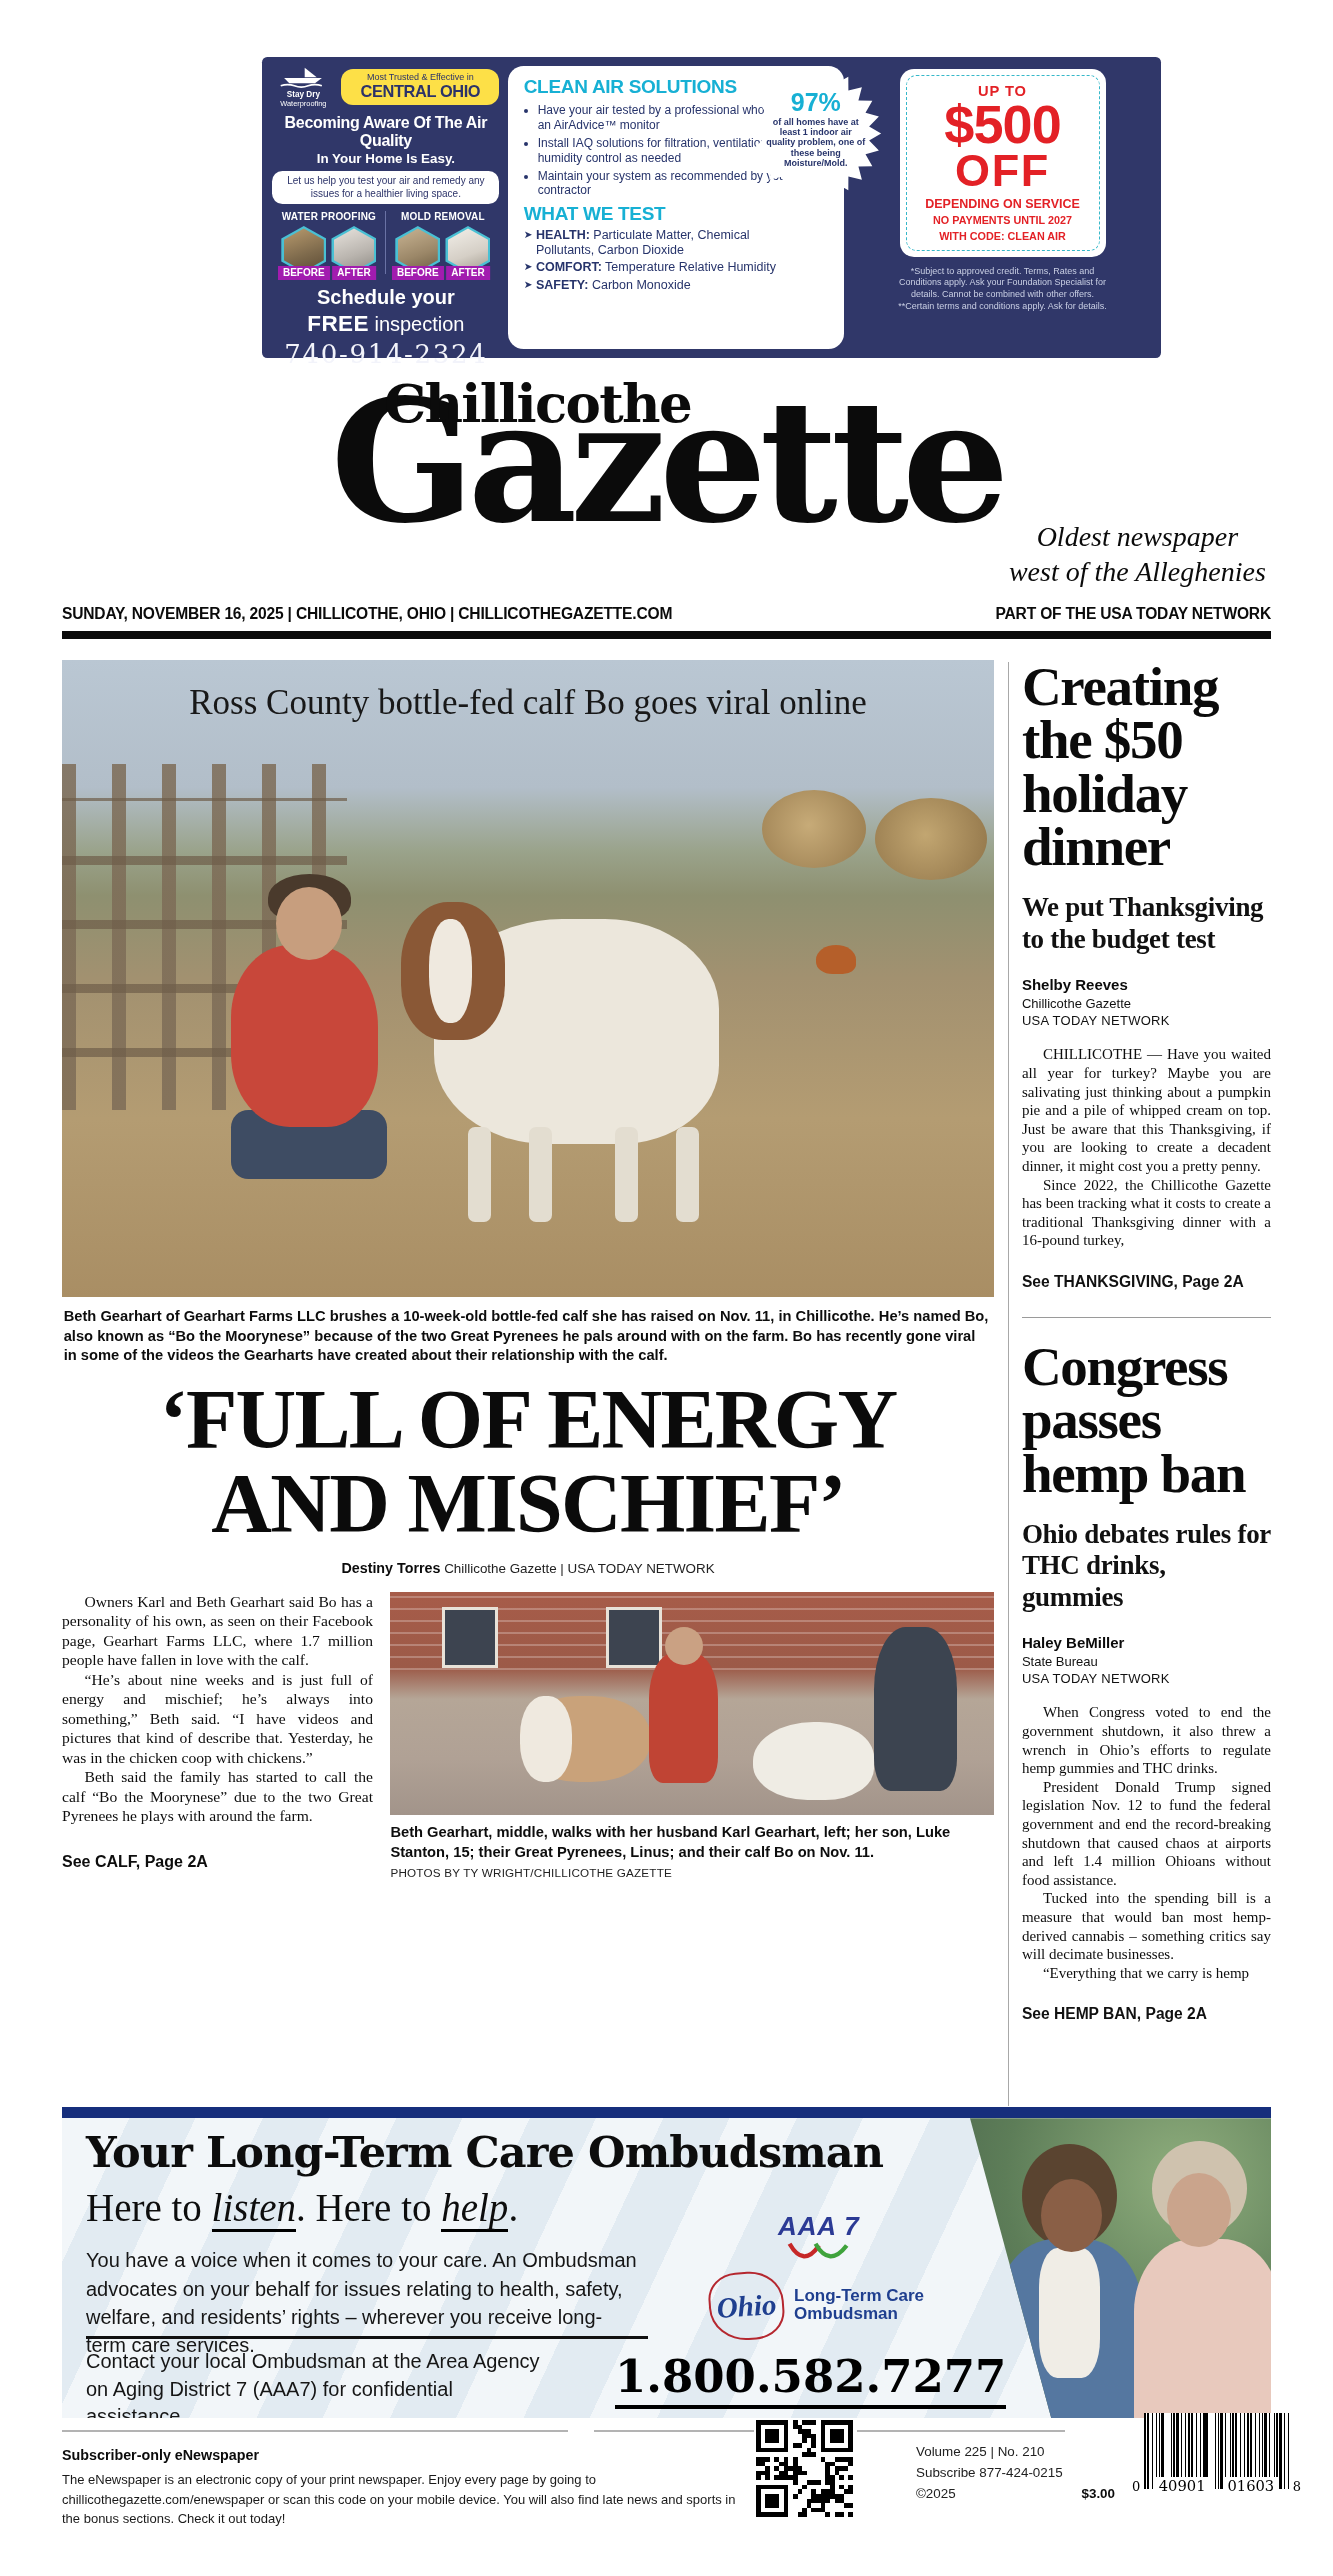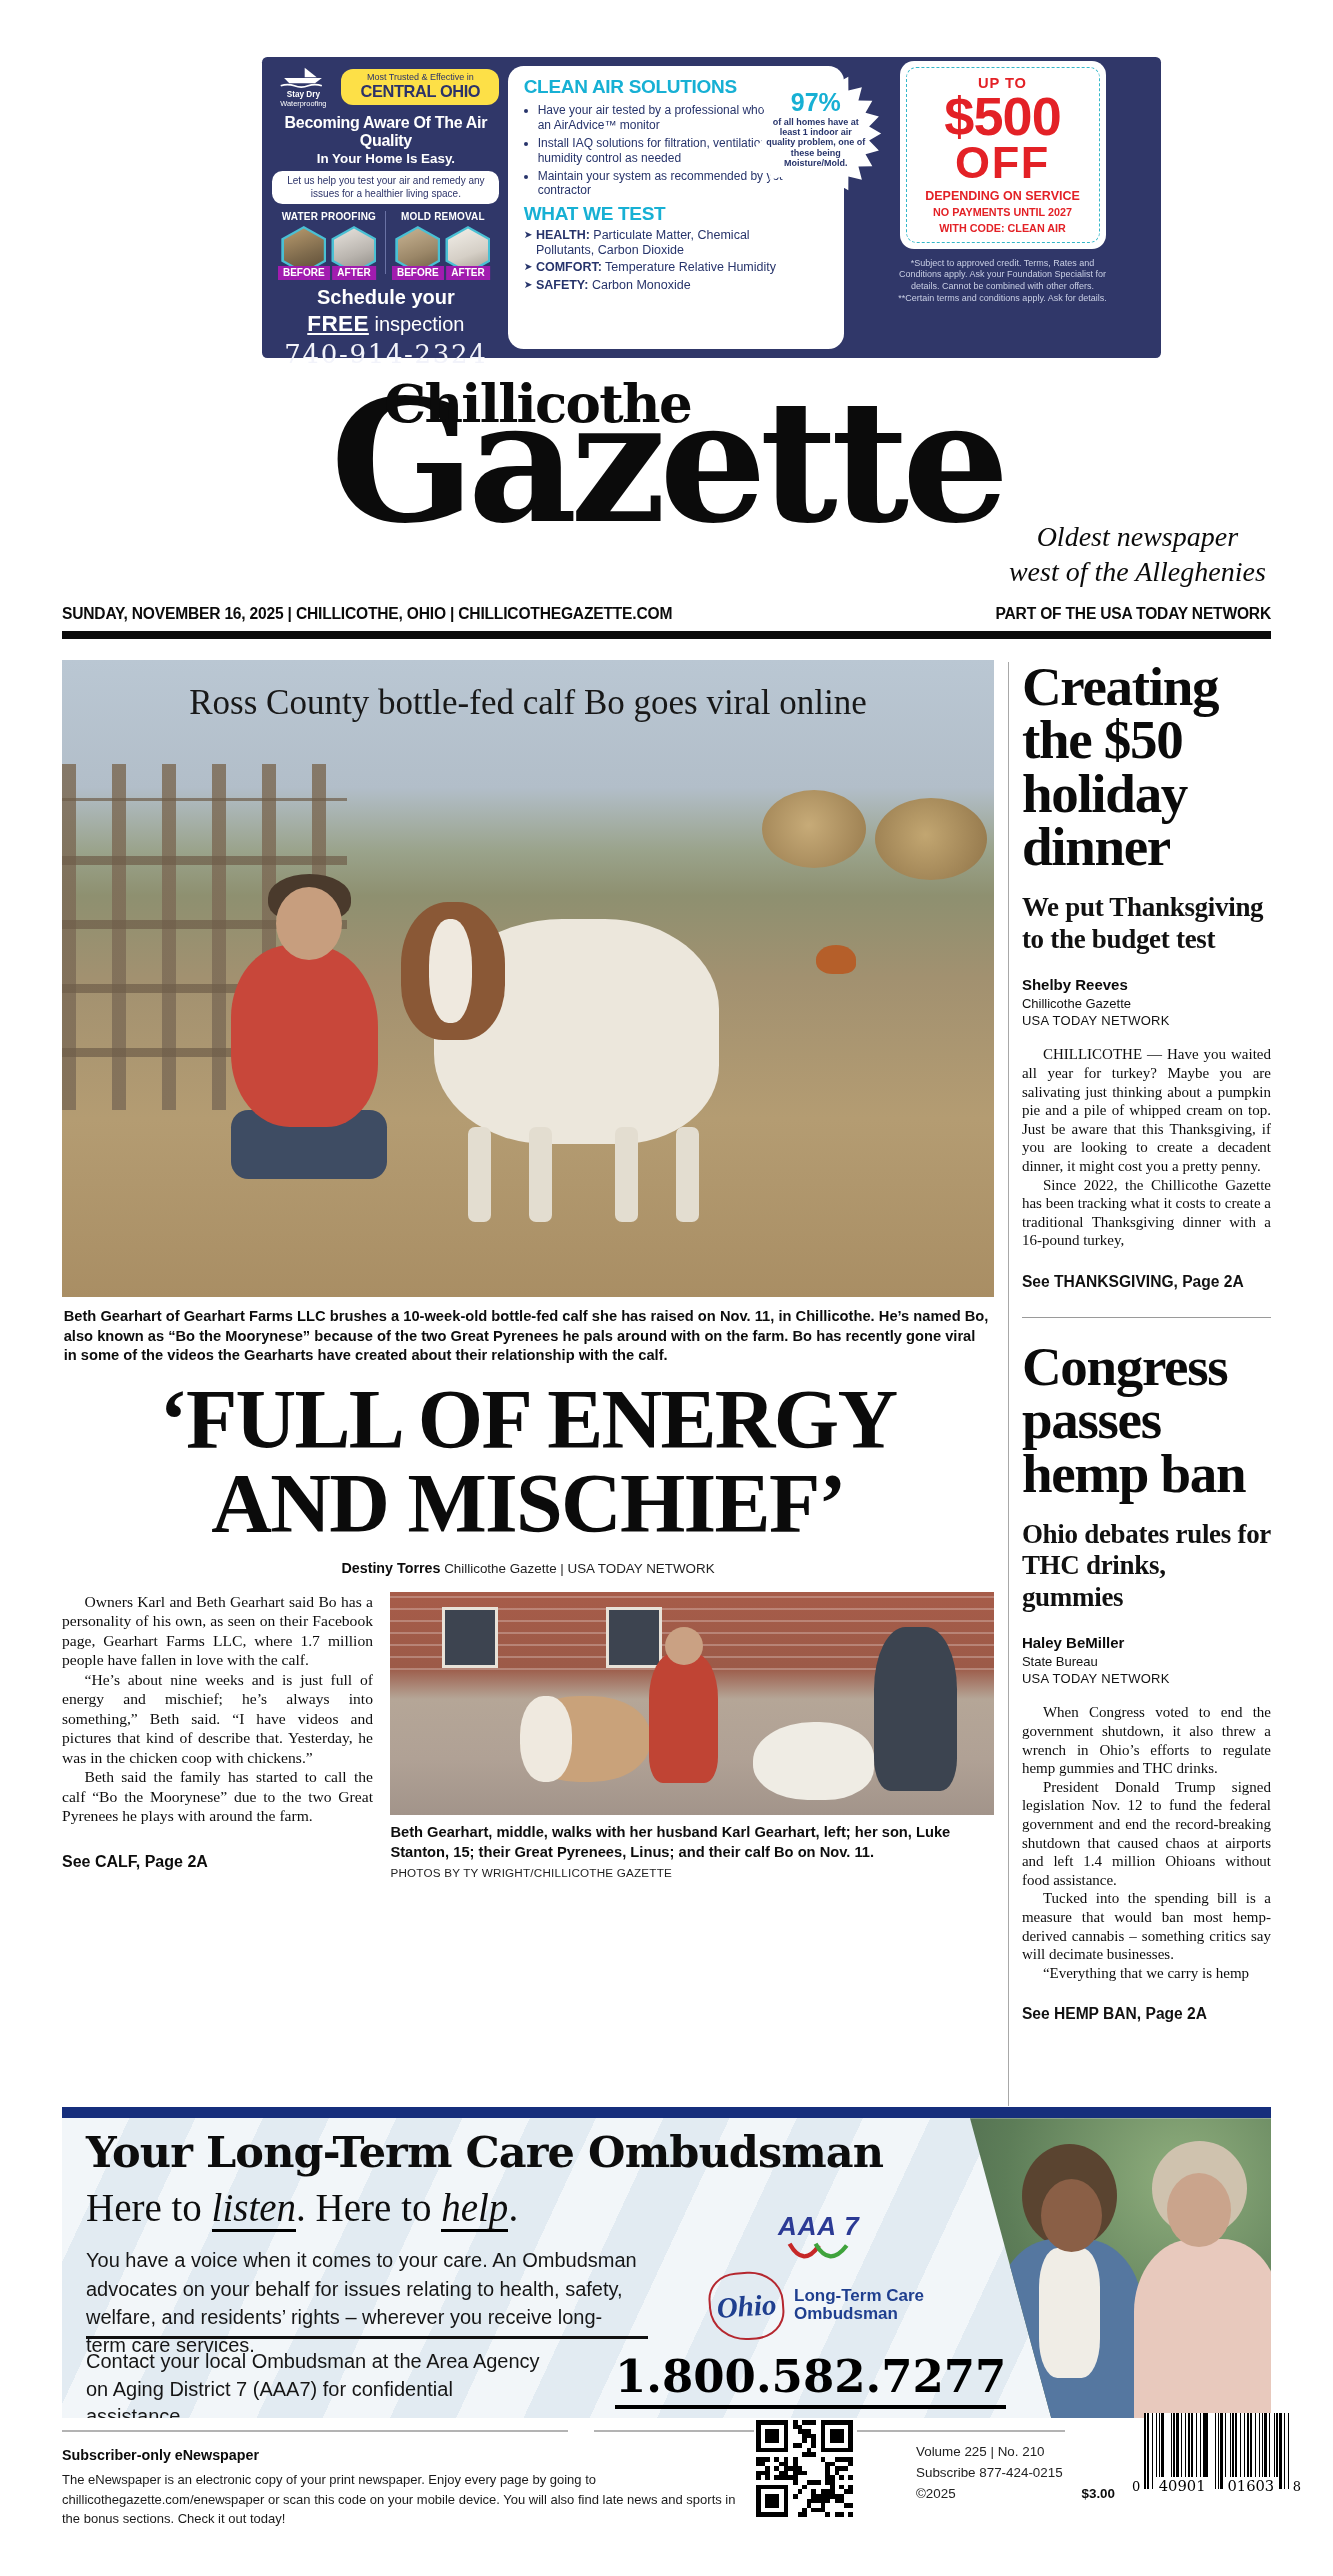--- a/index.html
+++ b/index.html
@@ -33,36 +33,36 @@
        display:flex;align-items:center;justify-content:center;}
   .hex .inner{width:40px;height:43px;clip-path:polygon(50% 0,100% 26%,100% 74%,50% 100%,0 74%,0 26%);}
   .tex1{background:linear-gradient(160deg,#b99b6e,#7e6a4c 60%,#5d4c36);}
   .tex2{background:linear-gradient(160deg,#e8e4de,#b9b4ae 60%,#8f8b85);}
   .tex3{background:linear-gradient(160deg,#c9b493,#9b8768 60%,#6f5f45);}
   .tex4{background:linear-gradient(160deg,#f2efe9,#d5cfc6 60%,#a39c90);}
   .ba-tag{position:absolute;left:50%;transform:translateX(-50%);bottom:-6px;background:#a21caf;
           color:#fff;font-weight:bold;font-size:10px;padding:1.7px 5.2px;white-space:nowrap;}
   .cta1{font-weight:bold;font-size:20px;margin-top:12px;}
   .cta2{font-size:20px;margin-top:1.7px;}
-  .cta2 b{font-size:22.5px;letter-spacing:0.4px;text-decoration:underline;}
+  .cta2 b{font-size:22.5px;letter-spacing:0.4px;}
   .ad-phone{font-family:"DejaVu Serif",serif;font-size:26px;letter-spacing:1.7px;margin-top:2.6px;color:#f2f3fa;}
   .ad-mid{width:336px;box-sizing:border-box;background:#fff;border-radius:15.6px;margin:8.6px 0 8.6px 5.2px;
           padding:10.4px 47px 7px 15.6px;color:#27346b;}
   .mid-title{color:#17b0d4;font-weight:bold;font-size:19px;letter-spacing:-0.3px;}
   .mid-bullets{margin:5.2px 0 0 14px;padding:0;font-size:12px;line-height:1.22;}
   .mid-bullets li{margin-bottom:3.5px;}
   .mid-title2{color:#17b0d4;font-weight:bold;font-size:19px;margin-top:5.2px;letter-spacing:-0.3px;}
   .test-line{font-size:12.5px;line-height:1.2;margin-top:2.6px;display:flex;}
   .arrow{color:#27346b;font-size:10.4px;margin:0.9px 3.5px 0 0;}
   .burst{position:absolute;left:487px;top:10.4px;width:133px;height:133px;z-index:3;}
   .burst svg{position:absolute;left:0;top:0;}
   .burst-in{position:absolute;left:17.3px;top:22.5px;width:99px;text-align:center;color:#27346b;}
   .pct{color:#17b0d4;font-weight:bold;font-size:25px;line-height:1;}
   .burst-txt{font-weight:bold;font-size:9px;line-height:1.15;margin-top:1.7px;}
-  .ad-right{flex:1;display:flex;flex-direction:column;align-items:center;padding-top:4px;}
+  .ad-right{flex:1;display:flex;flex-direction:column;align-items:center;padding-top:12px;}
   .coupon{background:#fff;border-radius:14px;width:206px;padding:6px;box-sizing:border-box;}
   .coupon-in{border:1.7px dashed #35b8c9;border-radius:10.4px;text-align:center;padding:7px 3.5px 8.6px;}
   .cred{color:#e32126;}
   .upto{font-weight:bold;font-size:14.7px;letter-spacing:0.9px;}
   .amt{font-weight:bold;font-size:54px;line-height:.95;letter-spacing:-0.9px;}
   .off{font-weight:bold;font-size:45px;line-height:.95;letter-spacing:1.7px;}
   .dep{font-weight:bold;font-size:12.5px;margin-top:3.5px;}
   .note{font-weight:bold;font-size:10.8px;margin-top:3.5px;}
   .fine{color:#c9cfe4;font-size:9px;line-height:1.3;text-align:center;margin-top:8.6px;width:221px;}
 

